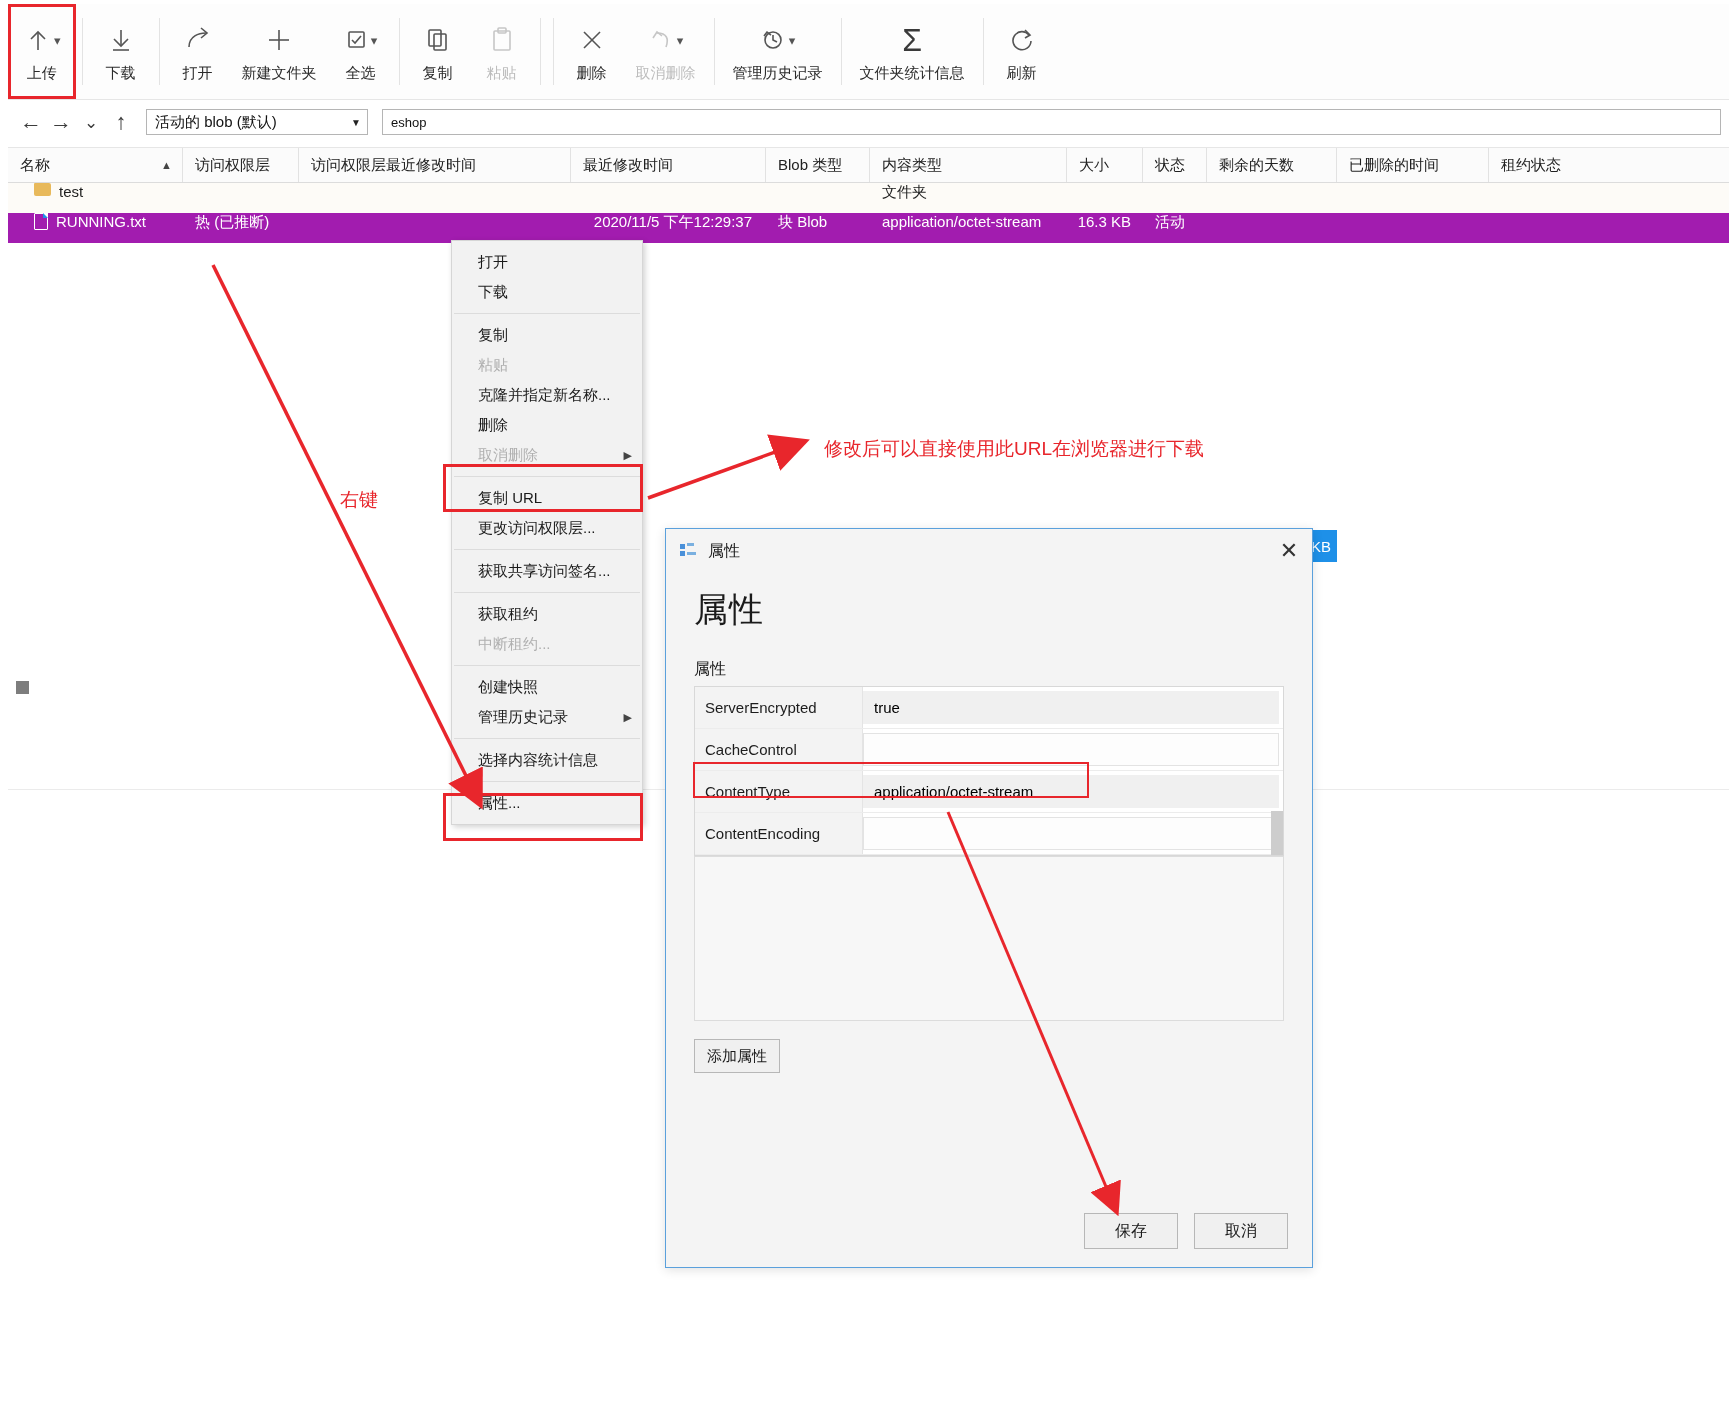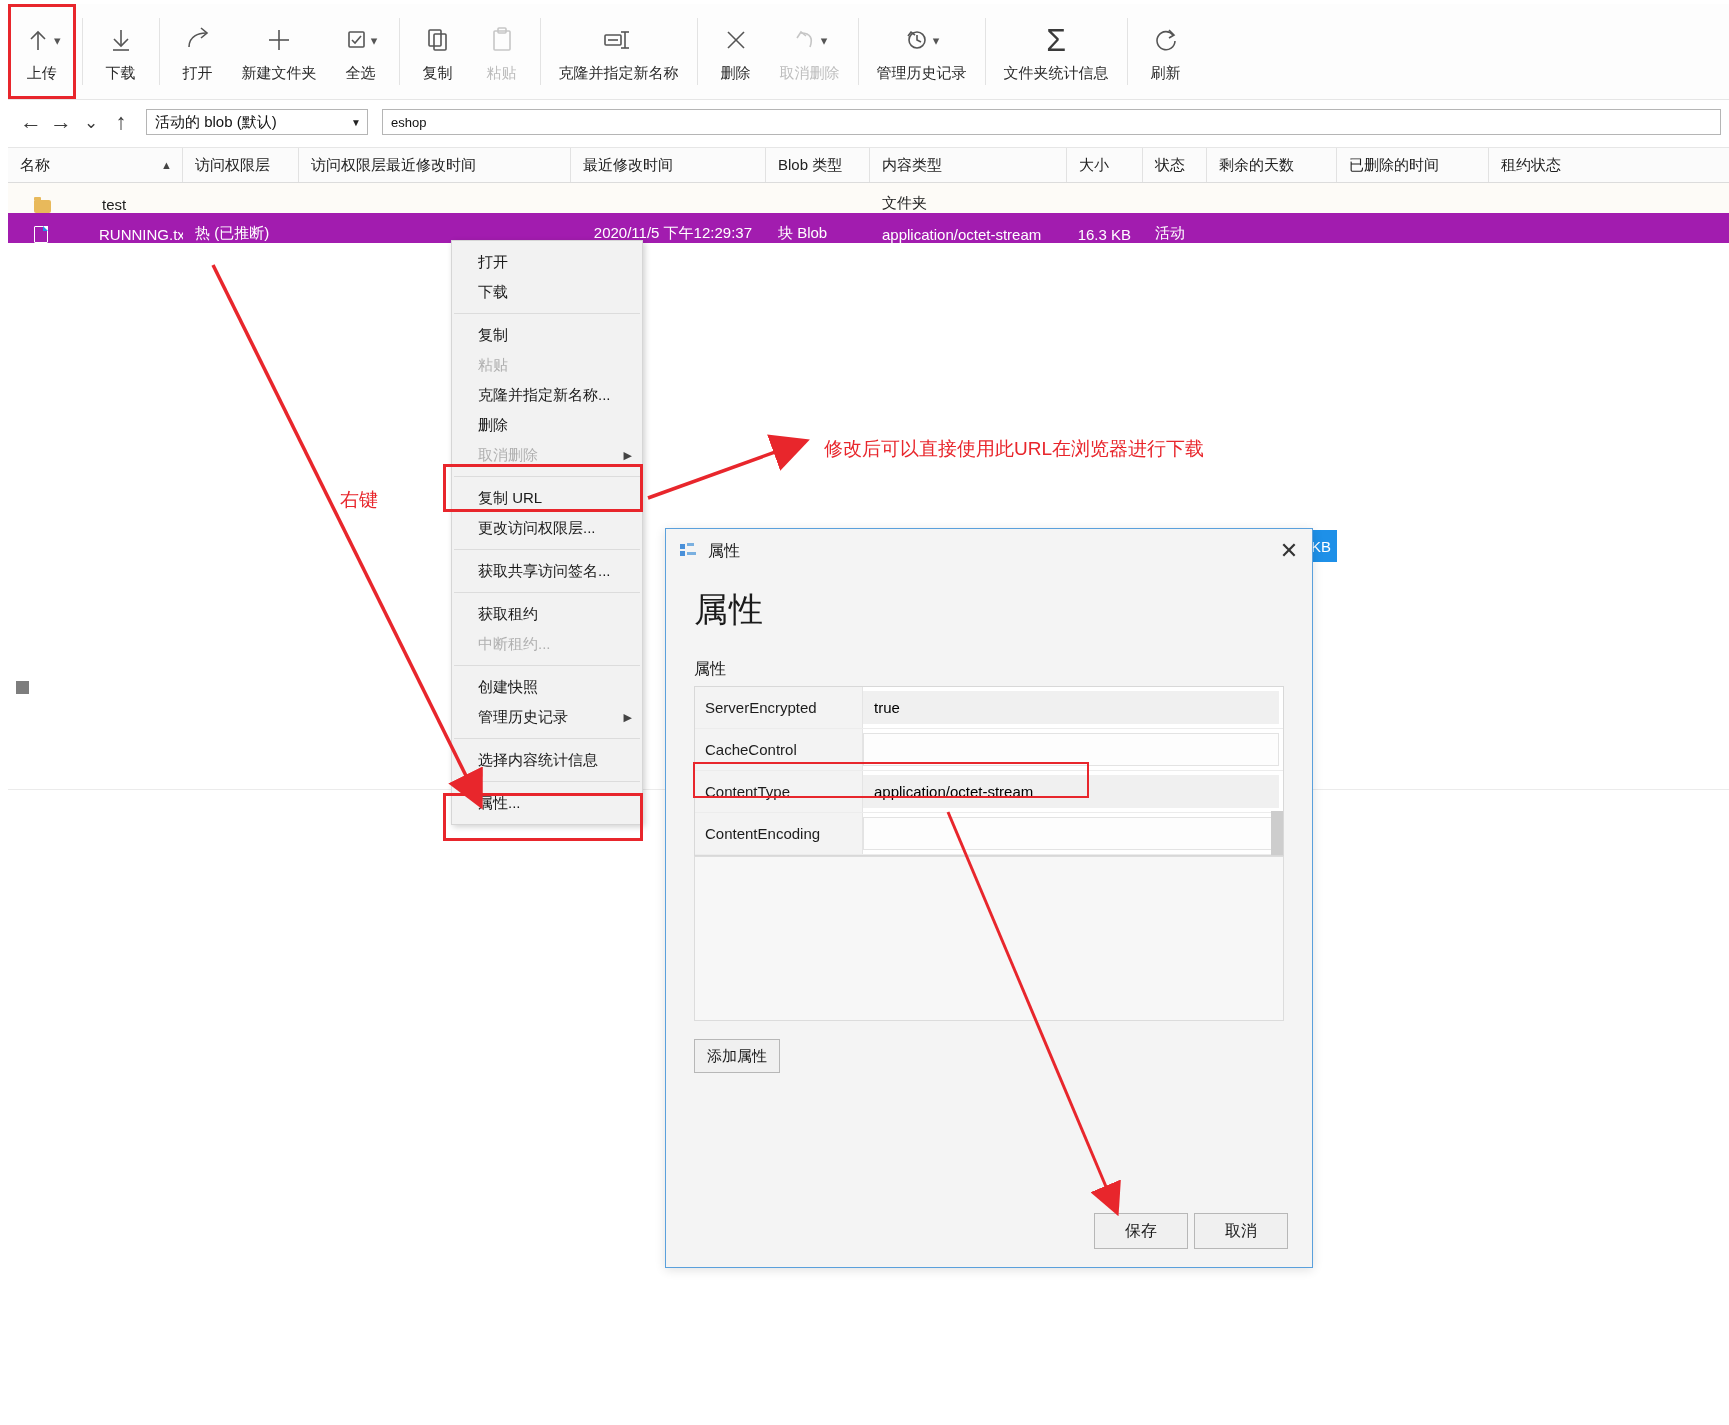--- a/index.html
+++ b/index.html
@@ -85,21 +85,21 @@
     display:flex; height:36px; align-items:stretch;
     background:#fbfbfb; border-top:1px solid #e6e6e6; border-bottom:1px solid #dcdcdc;
   }
   .th {
     display:flex; align-items:center; padding:0 12px;
     font-size:15px; color:#222; border-right:1px solid #e2e2e2;
     position:relative; white-space:nowrap;
   }
   .th .sortcaret { position:absolute; right:10px; font-size:11px; color:#444; }
   .row { display:flex; height:30px; align-items:stretch; font-size:15px; }
-  .row .cell { display:flex; align-items:flex-end; padding:0 12px; white-space:nowrap; overflow:hidden;gap:43px; }
+  .row .cell { display:flex; align-items:flex-start; padding:0 12px; white-space:nowrap; overflow:hidden; }
   .row.folder { background:#fdfbf7; color:#1d1d1d; }
   .row.selected { background:#a21caf; color:#ffffff; }
   .folder-ic {
     width:17px; height:13px; background:#e8b95b; border-radius:1px 2px 2px 2px;
     margin-right:8px; position:relative; flex:none;
   }
   .folder-ic:before {
     content:''; position:absolute; left:0; top:-3px; width:7px; height:3px;
     background:#e8b95b; border-radius:1px 1px 0 0;
   }
@@ -174,21 +174,21 @@
   .meta-lbl { font-size:16px; color:#1a1a1a; margin:20px 0 6px 28px; }
   .metabox {
     margin:0 28px; height:165px; background:#f7f7f7; border:1px solid #dcdcdc;
   }
   .addprop {
     margin:18px 0 0 28px; height:34px; min-width:78px; padding:0 12px;
     background:#f0f0f0; border:1px solid #b7b7b7; font-size:15px; color:#1a1a1a;
     display:inline-flex; align-items:center; justify-content:center;
   }
   .dlg-footer {
-    position:absolute; right:24px; bottom:18px; display:flex; gap:6px;
+    position:absolute; right:24px; bottom:18px; display:flex; gap:16px;
   }
   .dlg-btn {
     width:94px; height:36px; background:#f0f0f0; border:1px solid #b7b7b7;
     font-size:16px; color:#1a1a1a; display:flex; align-items:center; justify-content:center;
   }
   .ct-hl {
     position:absolute; left:685px; top:758px; width:396px; height:36px;
     border:2px solid #e8262c; z-index:45; pointer-events:none;
   }
 
@@ -289,32 +289,20 @@
         <svg class="ic" width="28" height="28" viewBox="0 0 28 28">
           <rect x="6" y="5" width="16" height="19" rx="1"></rect>
           <rect x="10" y="2" width="8" height="5" rx="1"></rect>
         </svg>
       </span>
       <span class="lbl">粘贴</span>
     </div>
 
     <div class="tb-sep"></div>
 
-    <div class="tb-item">
-      <span class="glyph">
-        <svg class="ic" width="34" height="26" viewBox="0 0 34 26">
-          <rect x="3" y="8" width="16" height="10" rx="1"></rect>
-          <line x1="6" y1="13" x2="16" y2="13"></line>
-          <line x1="23" y1="5" x2="23" y2="21"></line>
-          <line x1="19" y1="5" x2="27" y2="5"></line>
-          <line x1="19" y1="21" x2="27" y2="21"></line>
-        </svg>
-      </span>
-      <span class="lbl">克隆并指定新名称</span>
-    </div>
 
     <div class="tb-sep"></div>
 
     <div class="tb-item">
       <span class="glyph">
         <svg class="ic" width="28" height="28" viewBox="0 0 28 28">
           <line x1="6" y1="6" x2="22" y2="22"></line>
           <line x1="22" y1="6" x2="6" y2="22"></line>
         </svg>
       </span>

